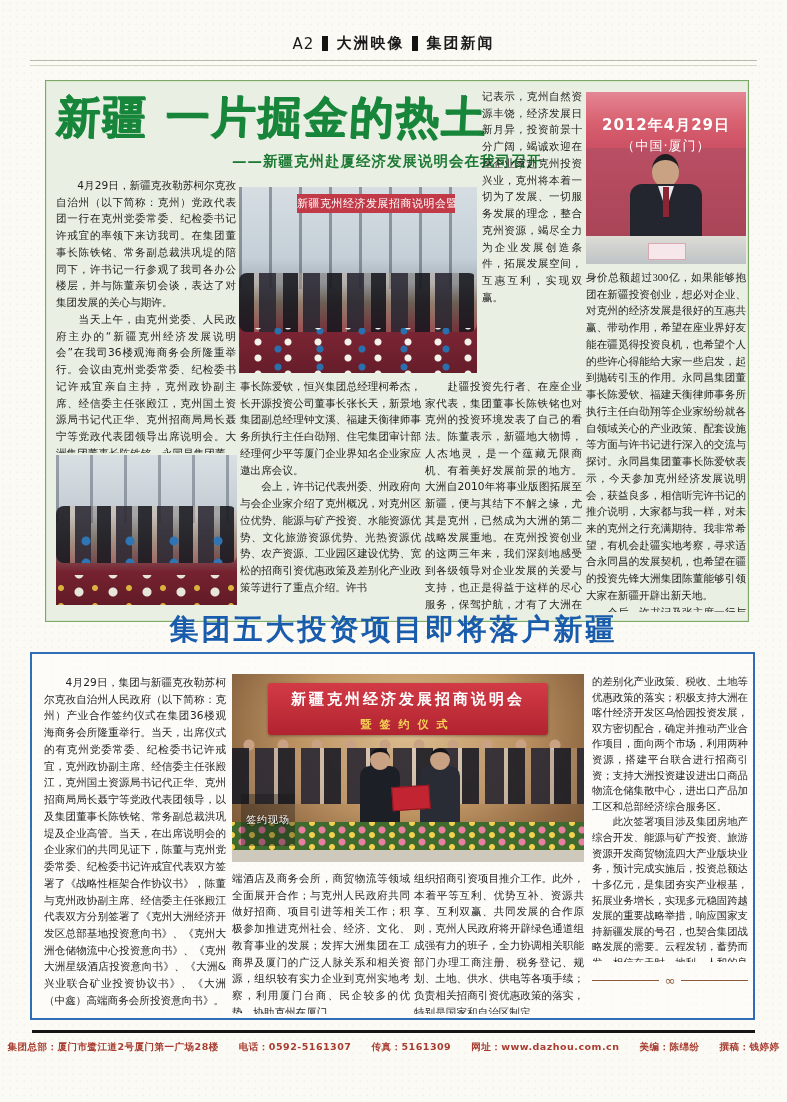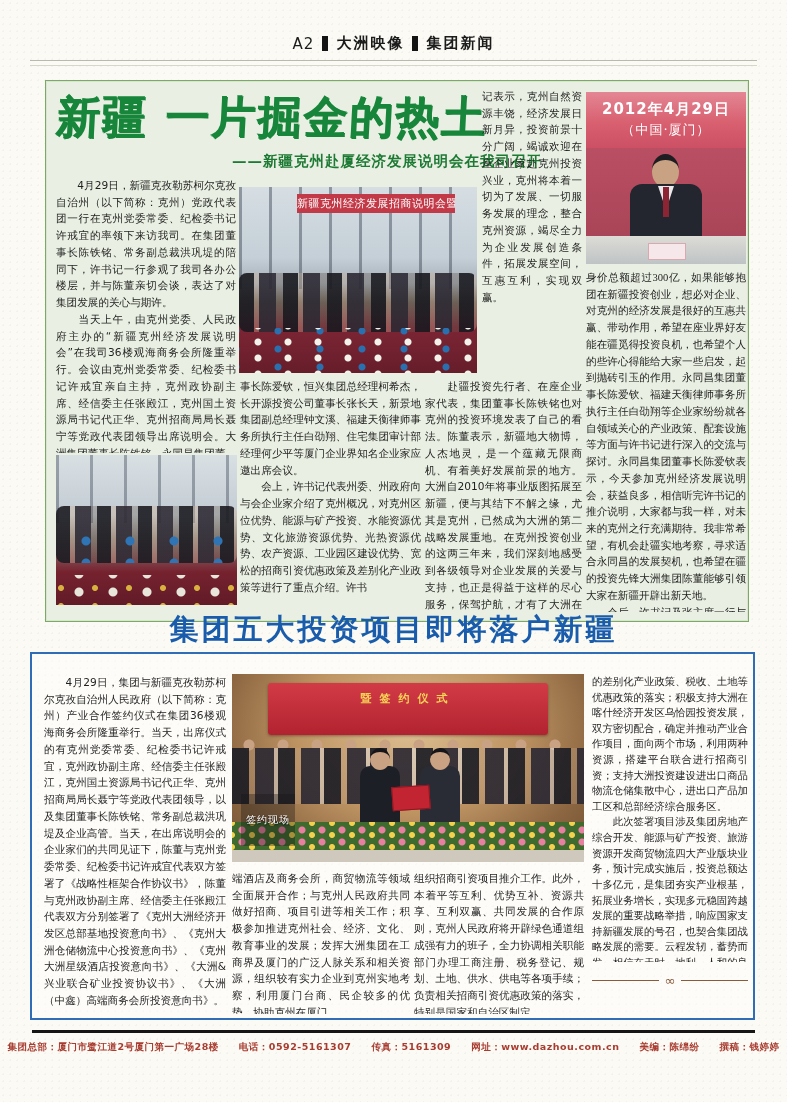--- a/index.html
+++ b/index.html
@@ -21,21 +21,21 @@
   .a1title{position:absolute;left:56px;top:88px;width:430px;font-size:44px;font-weight:900;color:#17863b;letter-spacing:2px;transform:skewX(-3deg);text-shadow:1px 1px 0 #17863b;white-space:nowrap;}
   .a1sub{position:absolute;left:232px;top:152px;font-size:14.5px;font-weight:bold;color:#1d7a34;letter-spacing:1px;white-space:nowrap;}
   .txt{position:absolute;font-size:10.6px;line-height:1.58;color:#1f1f1f;text-align:justify;white-space:pre-line;overflow:hidden;}
   .a1c1{left:56px;top:177px;width:180px;height:276px;}
   .a1c2{left:240px;top:378px;width:181px;height:234px;}
   .a1c3t{left:482px;top:88px;width:100px;height:290px;}
   .a1c3b{left:425px;top:378px;width:157px;height:234px;}
   .a1c4{left:586px;top:270px;width:160px;height:342px;font-family:Liberation Serif, serif;}
   
   .photoA{position:absolute;left:586px;top:92px;width:160px;height:172px;overflow:hidden;background:linear-gradient(180deg,#c2566b 0,#b34a5e 55%,#a34254 100%);}
-  .pa-banner{height:56px;background:linear-gradient(180deg,#e48694 0,#d8606f 55%,#cd5064 100%);color:#fff;text-align:center;padding-top:8px;box-sizing:border-box;}
+  .pa-banner{height:56px;background:linear-gradient(180deg,#e48694 0,#d8606f 55%,#cd5064 100%);color:#fff;text-align:center;padding-top:24px;box-sizing:border-box;}
   .pa-date1{font-size:15px;font-weight:bold;letter-spacing:1px;}
   .pa-date2{font-size:13px;margin-top:2px;letter-spacing:1px;}
   .pa-head{position:absolute;left:66px;top:62px;width:27px;height:33px;border-radius:50% 50% 46% 46%;background:#c9a183;border-top:6px solid #1d1d22;box-sizing:border-box;}
   .pa-suit{position:absolute;left:44px;top:92px;width:72px;height:52px;background:#23262e;border-radius:12px 12px 0 0;}
   .pa-shirt{position:absolute;left:28px;top:2px;width:16px;height:24px;background:#e9e9ec;clip-path:polygon(0 0,100% 0,50% 100%);}
   .pa-tie{position:absolute;left:33px;top:3px;width:6px;height:30px;background:#8c2433;}
   .pa-table{position:absolute;left:0;bottom:0;width:100%;height:28px;background:linear-gradient(180deg,#dddcd6,#bec3c5);}
   .pa-card{position:absolute;left:62px;top:7px;width:36px;height:15px;background:#f5e7ea;border:1px solid #d9a9b2;}
   
   .photoB{position:absolute;left:239px;top:187px;width:238px;height:186px;overflow:hidden;background:linear-gradient(180deg,#d6dee3 0%,#c4cfd7 38%,#a7b0b8 52%,#71655a 62%,#7c2534 76%,#661d2a 100%);}
@@ -146,20 +146,21 @@
 
 <div class="txt a2c1">　　4月29日，集团与新疆克孜勒苏柯尔克孜自治州人民政府（以下简称：克州）产业合作签约仪式在集团36楼观海商务会所隆重举行。当天，出席仪式的有克州党委常委、纪检委书记许戒宜，克州政协副主席、经信委主任张殿江，克州国土资源局书记代正华、克州招商局局长聂宁等党政代表团领导，以及集团董事长陈铁铭、常务副总裁洪巩堤及企业高管。当天，在出席说明会的企业家们的共同见证下，陈董与克州党委常委、纪检委书记许戒宜代表双方签署了《战略性框架合作协议书》，陈董与克州政协副主席、经信委主任张殿江代表双方分别签署了《克州大洲经济开发区总部基地投资意向书》、《克州大洲仓储物流中心投资意向书》、《克州大洲星级酒店投资意向书》、《大洲&amp;兴业联合矿业投资协议书》、《大洲（中鑫）高端商务会所投资意向书》。
 　　根据战略性框架合作协议内容，集团将与克州在矿产资源、旅游资源、高</div>
 <div class="txt a2c2">端酒店及商务会所，商贸物流等领域全面展开合作；与克州人民政府共同做好招商、项目引进等相关工作；积极参加推进克州社会、经济、文化、教育事业的发展；发挥大洲集团在工商界及厦门的广泛人脉关系和相关资源，组织较有实力企业到克州实地考察，利用厦门台商、民企较多的优势，协助克州在厦门</div>
 <div class="txt a2c3">组织招商引资项目推介工作。此外，本着平等互利、优势互补、资源共享、互利双赢、共同发展的合作原则，克州人民政府将开辟绿色通道组成强有力的班子，全力协调相关职能部门办理工商注册、税务登记、规划、土地、供水、供电等各项手续；负责相关招商引资优惠政策的落实，特别是国家和自治区制定</div>
 <div class="txt a2c4">的差别化产业政策、税收、土地等优惠政策的落实；积极支持大洲在喀什经济开发区乌恰园投资发展，双方密切配合，确定并推动产业合作项目，面向两个市场，利用两种资源，搭建平台联合进行招商引资；支持大洲投资建设进出口商品物流仓储集散中心，进出口产品加工区和总部经济综合服务区。
 　　此次签署项目涉及集团房地产综合开发、能源与矿产投资、旅游资源开发商贸物流四大产业版块业务，预计完成实施后，投资总额达十多亿元，是集团夯实产业根基，拓展业务增长，实现多元稳固跨越发展的重要战略举措，响应国家支持新疆发展的号召，也契合集团战略发展的需要。云程发轫，蓄势而发，相信在天时、地利、人和的良好契机下，在双方精诚合作共同努力下，一个更加美好而灿烂的未来等待着克州，等待着大洲。</div>
 
 <div class="photoD">
   <div class="pd-banner">
+    <div class="pd-b1">新疆克州经济发展招商说明会</div>
     <div class="pd-b2">暨签约仪式</div>
   </div>
   <div class="pd-heads"></div>
   <div class="pd-people"></div>
   <div class="pd-signerL"></div>
   <div class="pd-signerR"></div>
   <div class="pd-headL"></div>
   <div class="pd-headR"></div>
   <div class="pd-folder"></div>
   <div class="pd-flowers"></div>

